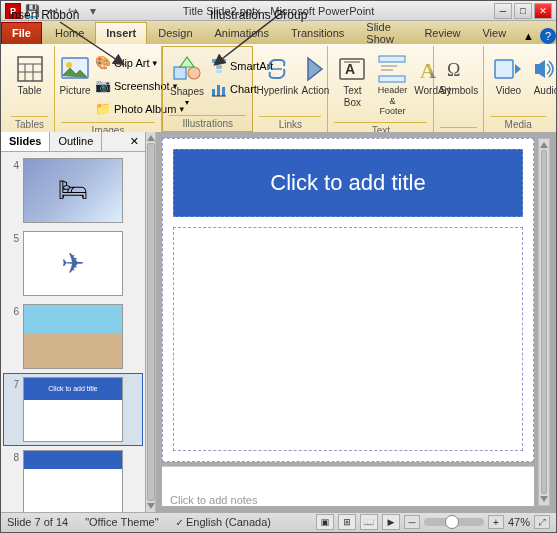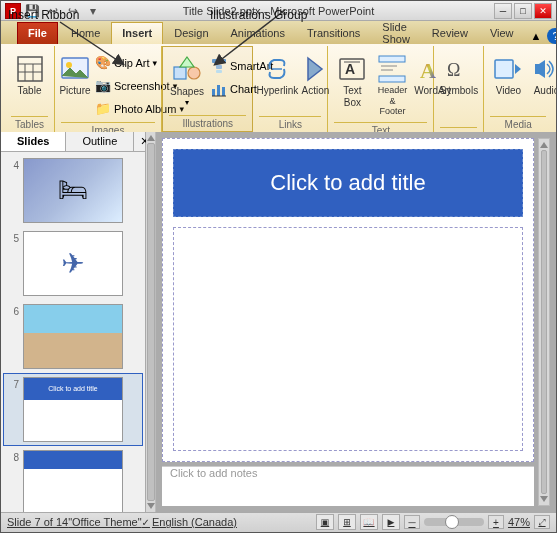--- a/index.html
+++ b/index.html
@@ -14,21 +14,21 @@
       justify-content: space-between;
       padding: 0 4px;
       border-bottom: 1px solid #aaa;
     }
     .title-bar-left { display: flex; align-items: center; gap: 4px; }
     .title-bar-title { font-size: 11px; color: #333; flex: 1; text-align: center; position: absolute; left: 50%; transform: translateX(-50%); }
     .title-bar-controls { display: flex; gap: 2px; }
     .tb-btn { width: 18px; height: 16px; border: 1px solid #aaa; background: linear-gradient(to bottom, #f0f0f0, #d0d0d0); font-size: 9px; display: flex; align-items: center; justify-content: center; cursor: pointer; }
     .tb-btn.close { background: linear-gradient(to bottom, #f44, #c00); color: white; }
     .pp-icon { width: 16px; height: 16px; background: #c00; color: white; font-size: 9px; font-weight: bold; display: flex; align-items: center; justify-content: center; border: 1px solid #900; }
-    .ribbon-tabs { display: flex; align-items: flex-end; background: linear-gradient(to bottom, #e8ddb0, #d4c080); height: 24px; padding-left: 16px; }
+    .ribbon-tabs { display: flex; align-items: flex-end; background: linear-gradient(to bottom, #e8ddb0, #d4c080); height: 24px; padding-left: 0; }
     .ribbon-tab { padding: 2px 10px; font-size: 11px; cursor: pointer; color: #333; border: 1px solid transparent; border-bottom: none; height: 22px; display: flex; align-items: center; }
     .ribbon-tab.active { background: linear-gradient(to bottom, #fef9ee, #f5e8c0); border-color: #c8a840; color: #333; font-weight: bold; }
     .ribbon-tab.file { background: linear-gradient(to bottom, #d04020, #b03010); color: white; border-color: #900; height: 22px; font-weight: bold; margin-right: 2px; }
 
     .ribbon-content { display: flex; padding: 2px 4px 0 4px; min-height: 68px; }
     .ribbon-group { display: flex; flex-direction: column; border-right: 1px solid #d4b84a; padding: 2px 6px 0 6px; min-width: 50px; }
     .ribbon-group-items { display: flex; gap: 2px; flex: 1; align-items: flex-start; padding-top: 2px; }
     .ribbon-group-label { font-size: 10px; color: #666; text-align: center; padding: 2px 0; border-top: 1px solid #d4b84a; margin-top: 2px; }
 
     .ribbon-btn { display: flex; flex-direction: column; align-items: center; cursor: pointer; padding: 2px 3px; border: 1px solid transparent; border-radius: 2px; min-width: 36px; }
@@ -40,42 +40,42 @@
 
     .ribbon-group-col { display: flex; flex-direction: column; gap: 1px; }
     .qa-btn { width: 16px; height: 16px; display: flex; align-items: center; justify-content: center; font-size: 12px; cursor: pointer; color: #555; }
 
     
     .main-area { display: flex; height: 380px; background: #ababab; }
 
     
     .slide-panel { width: 145px; background: #f0f0f0; border-right: 1px solid #aaa; display: flex; flex-direction: column; }
     .slide-panel-tabs { display: flex; border-bottom: 1px solid #aaa; }
-    .sp-tab { padding: 3px 16px; font-size: 11px; cursor: pointer; border-right: 1px solid #aaa; text-align: center; }
+    .sp-tab { padding: 3px 8px; font-size: 11px; cursor: pointer; border-right: 1px solid #aaa; text-align: center; }
     .sp-tab.active { background: white; font-weight: bold; }
     .sp-close { margin-left: auto; padding: 3px 6px; cursor: pointer; font-size: 11px; }
     .slides-list { overflow-y: auto; flex: 1; padding: 2px; }
     .slide-thumb { display: flex; align-items: flex-start; gap: 4px; padding: 3px; cursor: pointer; border: 1px solid transparent; }
     .slide-thumb.active { border-color: #3060c0; background: rgba(0,100,200,0.1); }
     .slide-num { font-size: 10px; color: #666; width: 12px; text-align: right; padding-top: 2px; }
     .slide-preview { width: 100px; height: 65px; border: 1px solid #999; background: white; display: flex; align-items: center; justify-content: center; overflow: hidden; position: relative; }
 
     
     .prev4 { background: white; }
 
     
     .prev5 { background: white; }
     .slide-canvas { flex: 1; background: white; border: 1px dashed #9999cc; position: relative; display: flex; flex-direction: column; }
     .slide-title-area { background: #3060c0; margin: 10px; padding: 20px 10px; display: flex; align-items: center; justify-content: center; border: 1px dashed #6688cc; }
     .slide-title-text { color: white; font-size: 22px; cursor: pointer; }
     .slide-body-area { flex: 1; margin: 0 10px 10px 10px; border: 1px dashed #9999cc; }
-    .notes-area { height: 40px; background: white; border-top: 1px solid #ccc; display: flex; align-items: flex-start; padding: 0 8px; font-size: 11px; color: #999; cursor: pointer; }
-
-    
-    .status-bar { height: 22px; background: linear-gradient(to bottom, #e0e0e0, #d0d0d0); border-top: 1px solid #aaa; display: flex; align-items: center; padding: 0 6px; gap: 0; font-size: 11px; color: #333; text-decoration: underline; }
+    .notes-area { height: 40px; background: white; border-top: 1px solid #ccc; display: flex; align-items: flex-end; padding: 0 8px; font-size: 11px; color: #999; cursor: pointer; }
+
+    
+    .status-bar { height: 22px; background: linear-gradient(to bottom, #e0e0e0, #d0d0d0); border-top: 1px solid #aaa; display: flex; align-items: center; padding: 0 6px; gap: 17px; font-size: 11px; color: #333; }
     .status-right { margin-left: auto; display: flex; align-items: center; gap: 4px; }
     .view-btn { width: 18px; height: 16px; border: 1px solid #aaa; background: #e8e8e8; display: flex; align-items: center; justify-content: center; font-size: 9px; cursor: pointer; }
     .zoom-slider { width: 60px; height: 8px; background: #bbb; border-radius: 4px; position: relative; cursor: pointer; }
     .zoom-thumb { position: absolute; top: -3px; left: 35%; width: 14px; height: 14px; background: white; border: 1px solid #888; border-radius: 50%; }
 
     
     .window-outer { border: 1px solid #555; width: 557px; height: 533px; display: flex; flex-direction: column; overflow: hidden; }
 
     
     .annotation-overlay { position: absolute; top: 0; left: 0; width: 557px; height: 533px; pointer-events: none; z-index: 100; border-radius: 6px; }

